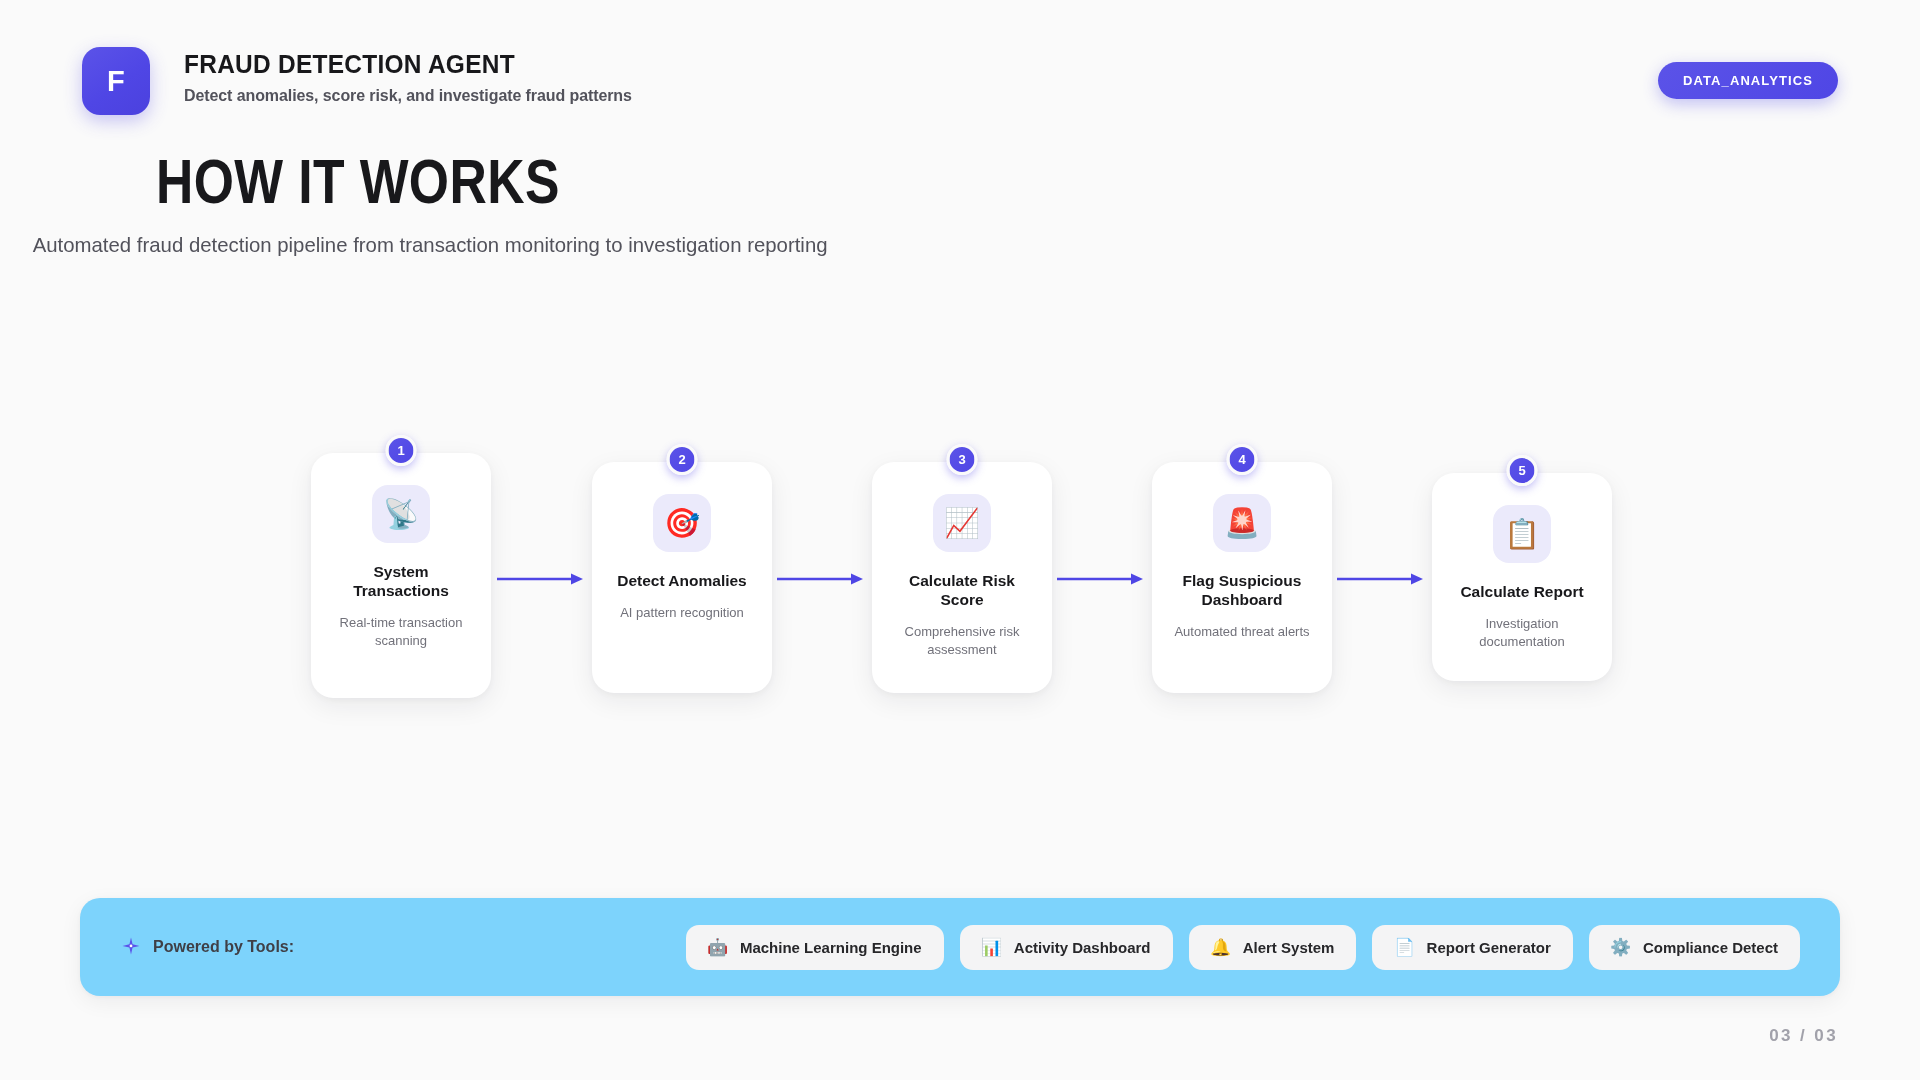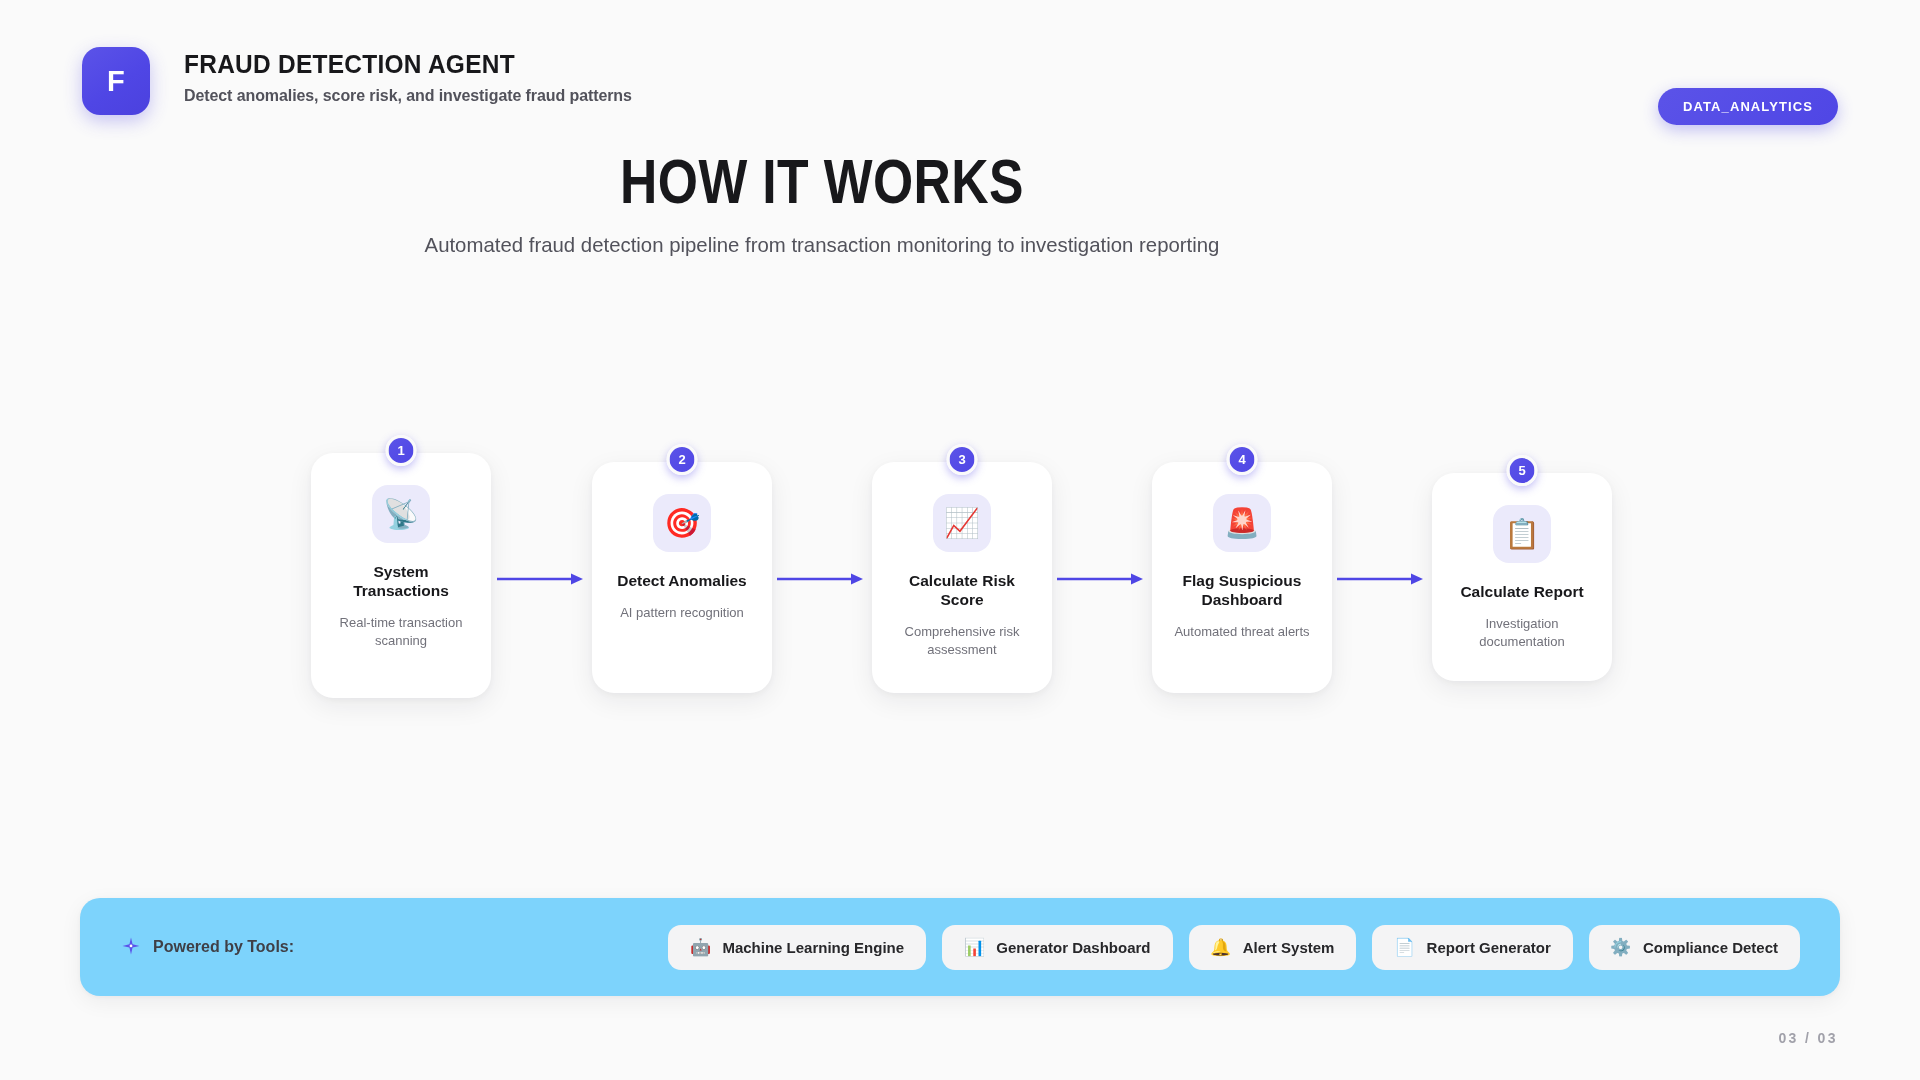--- a/index.html
+++ b/index.html
@@ -31,25 +31,24 @@
     margin-top:6px; font-size:16.5px; font-weight:bold;
     color:#52525b; letter-spacing:-.1px;
     transform:scaleX(.97); transform-origin:left center;
   }
   .badge {
     position:absolute; right:82px; top:62px;
     background:linear-gradient(135deg,#5b53e8,#4f46e5);
     color:#fff; font-size:13px; font-weight:bold; letter-spacing:1.1px;
     padding:11px 25px; border-radius:999px;
     box-shadow:0 5px 16px rgba(79,70,229,.32);
-    margin-top:26px;
-  }
-
-  
-  .hero { position:absolute; top:148px; left:0; width:1644px; text-align:center; }
+  }
+
+  
+  .hero { position:absolute; top:148px; left:8px; width:1644px; text-align:left; }
   .hero-title {
     font-size:63px; font-weight:bold; color:#18181b;
     letter-spacing:.5px; line-height:1.05;
     transform:scaleX(.82); font-stretch:condensed;
   }
   .hero-sub {
     margin-top:19px; font-size:21px; color:#52525b; font-weight:400;
     transform:scaleX(.97);
   }
 
@@ -104,21 +103,21 @@
     display:flex; align-items:center; gap:11px;
     background:#f4f4f5; border-radius:13px;
     padding:14px 22px;
     font-size:15px; font-weight:bold; color:#27272a; white-space:nowrap;
   }
   .chip-icon { font-size:17px; line-height:1; }
 
   
   .counter {
     position:absolute; right:82px; bottom:34px;
-    font-size:14px; font-weight:bold; color:#a1a1aa; letter-spacing:2.4px;
+    font-size:17px; font-weight:bold; color:#a1a1aa; letter-spacing:2.4px;
   }
 </style>
 </head>
 <body>
 
 <div class="page">
 
   <div class="header">
     <div class="logo-wrap">
       <div class="logo">F</div>
@@ -200,21 +199,21 @@
       </svg>
       <span>Powered by Tools:</span>
     </div>
     <div class="chips" id="chips">
         <div class="chip">
           <span class="chip-icon">🤖</span>
           <span>Machine Learning Engine</span>
         </div>
         <div class="chip">
           <span class="chip-icon">📊</span>
-          <span>Generator Dashboard</span>
+          <span>Activity Dashboard</span>
         </div>
         <div class="chip">
           <span class="chip-icon">🔔</span>
           <span>Alert System</span>
         </div>
         <div class="chip">
           <span class="chip-icon">📄</span>
           <span>Report Generator</span>
         </div>
         <div class="chip">

